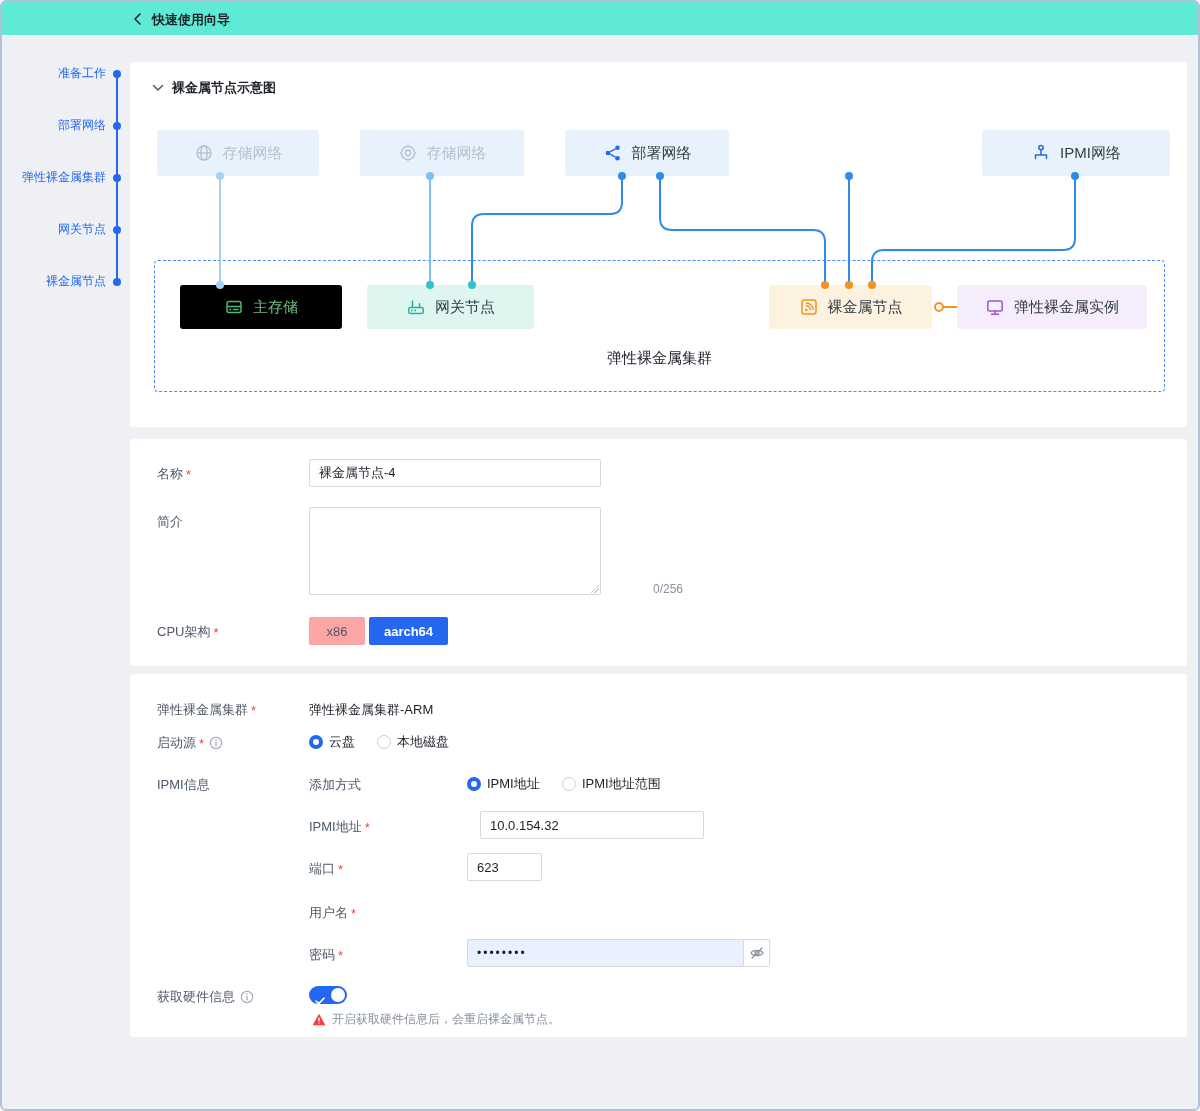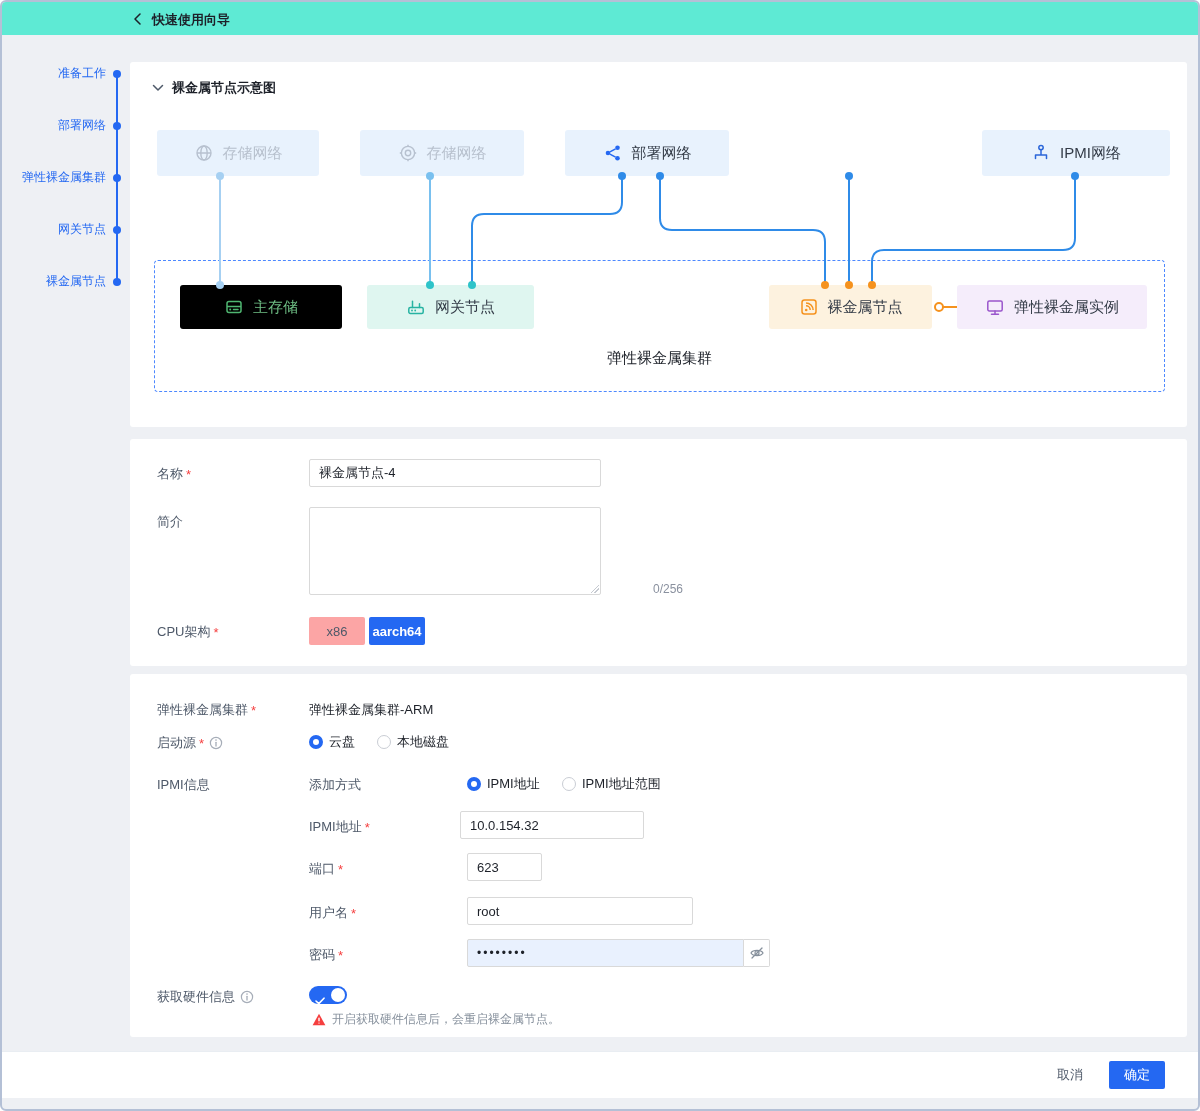--- a/index.html
+++ b/index.html
@@ -224,21 +224,21 @@
       <span></span>
       <span class="resize-corner"></span>
     </div>
     <div class="counter" style="left:479px;top:143px;">0/256</div>
 
     <div class="form-label" style="left:27px;top:184px;">
       <span>CPU架构</span>
         <span class="req">*</span>
     </div>
     <div class="seg off" style="left:179px;top:178px;width:56px;">x86</div>
-    <div class="seg on" style="left:239px;top:178px;width:56px;">aarch64</div>
+    <div class="seg on" style="left:239px;top:178px;width:79px;">aarch64</div>
   </div>
 
   <div class="panel" style="top:672px;height:363px;">
     <div class="form-label" style="left:27px;top:27px;">
       <span>弹性裸金属集群</span>
         <span class="req">*</span>
     </div>
     <div class="static-value" style="left:179px;top:27px;">弹性裸金属集群-ARM</div>
 
     <div class="form-label" style="left:27px;top:60px;">
@@ -274,33 +274,32 @@
     </div>
     <div class="radio-group" style="left:432px;top:101px;">
       <span class="radio"></span>
       <span class="radio-label">IPMI地址范围</span>
     </div>
 
     <div class="form-label" style="left:179px;top:144px;">
       <span>IPMI地址</span>
         <span class="req">*</span>
     </div>
-    <div class="tinput" style="left:330px;top:137px;width:184px;">10.0.154.32</div>
+    <div class="tinput" style="left:350px;top:137px;width:224px;">10.0.154.32</div>
 
     <div class="form-label" style="left:179px;top:186px;">
       <span>端口</span>
         <span class="req">*</span>
     </div>
     <div class="tinput" style="left:337px;top:179px;width:75px;">623</div>
 
     <div class="form-label" style="left:179px;top:230px;justify-content:center;">
       <span>用户名</span>
         <span class="req">*</span>
     </div>
-    <div class="tinput" style="left:337px;top:223px;width:226px;">root</div>
 
     <div class="form-label" style="left:179px;top:272px;">
       <span>密码</span>
         <span class="req">*</span>
     </div>
     <div class="pwd-group" style="left:337px;top:265px;">
       <div class="pwd-input">••••••••</div>
       <div class="pwd-suffix">
         <svg width="16" height="16" viewBox="0 0 16 16" fill="none" stroke="#86909c" stroke-width="1.2">
             <path d="M2,8 C4,4.6 12,4.6 14,8 C12,11.4 4,11.4 2,8 Z"></path>
@@ -329,18 +328,14 @@
     <div class="warning-row" style="left:182px;top:337px;">
       <svg width="14" height="13" viewBox="0 0 14 13">
           <path d="M7,0.8 L13.4,12.2 H0.6 Z" fill="#f53f3f"></path>
           <rect x="6.3" y="4.4" width="1.4" height="4" rx="0.7" fill="#fff"></rect>
           <rect x="6.3" y="9.4" width="1.4" height="1.4" rx="0.7" fill="#fff"></rect>
         </svg>
       <span class="warning-text">开启获取硬件信息后，会重启裸金属节点。</span>
     </div>
   </div>
 
-  <div class="footer">
-    <span class="cancel-btn">取消</span>
-    <span class="confirm-btn">确定</span>
-  </div>
 
 </div>
 
 </body></html>

